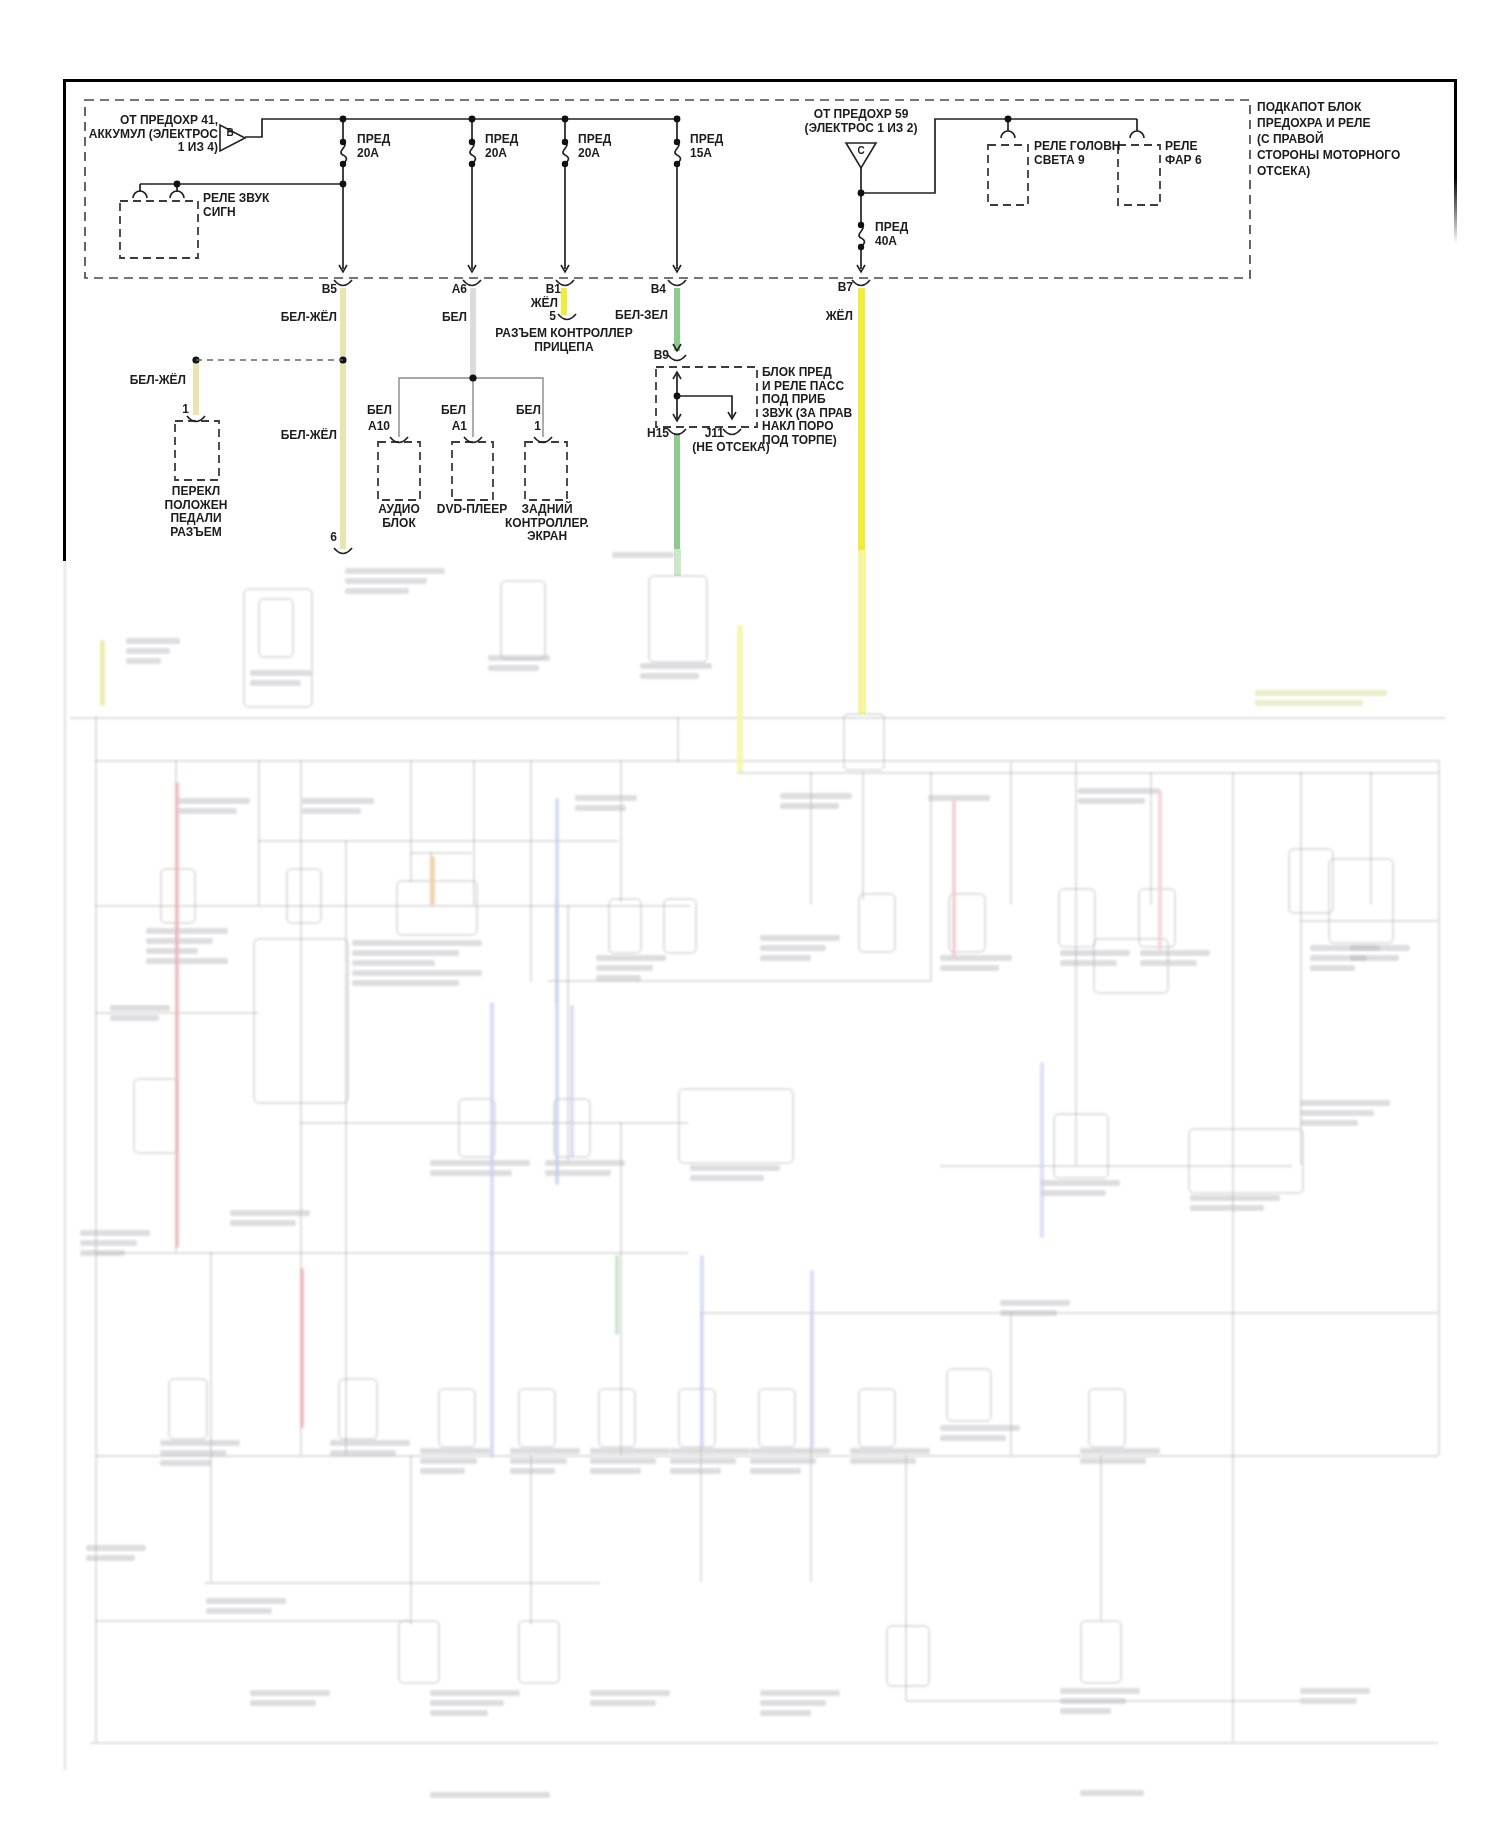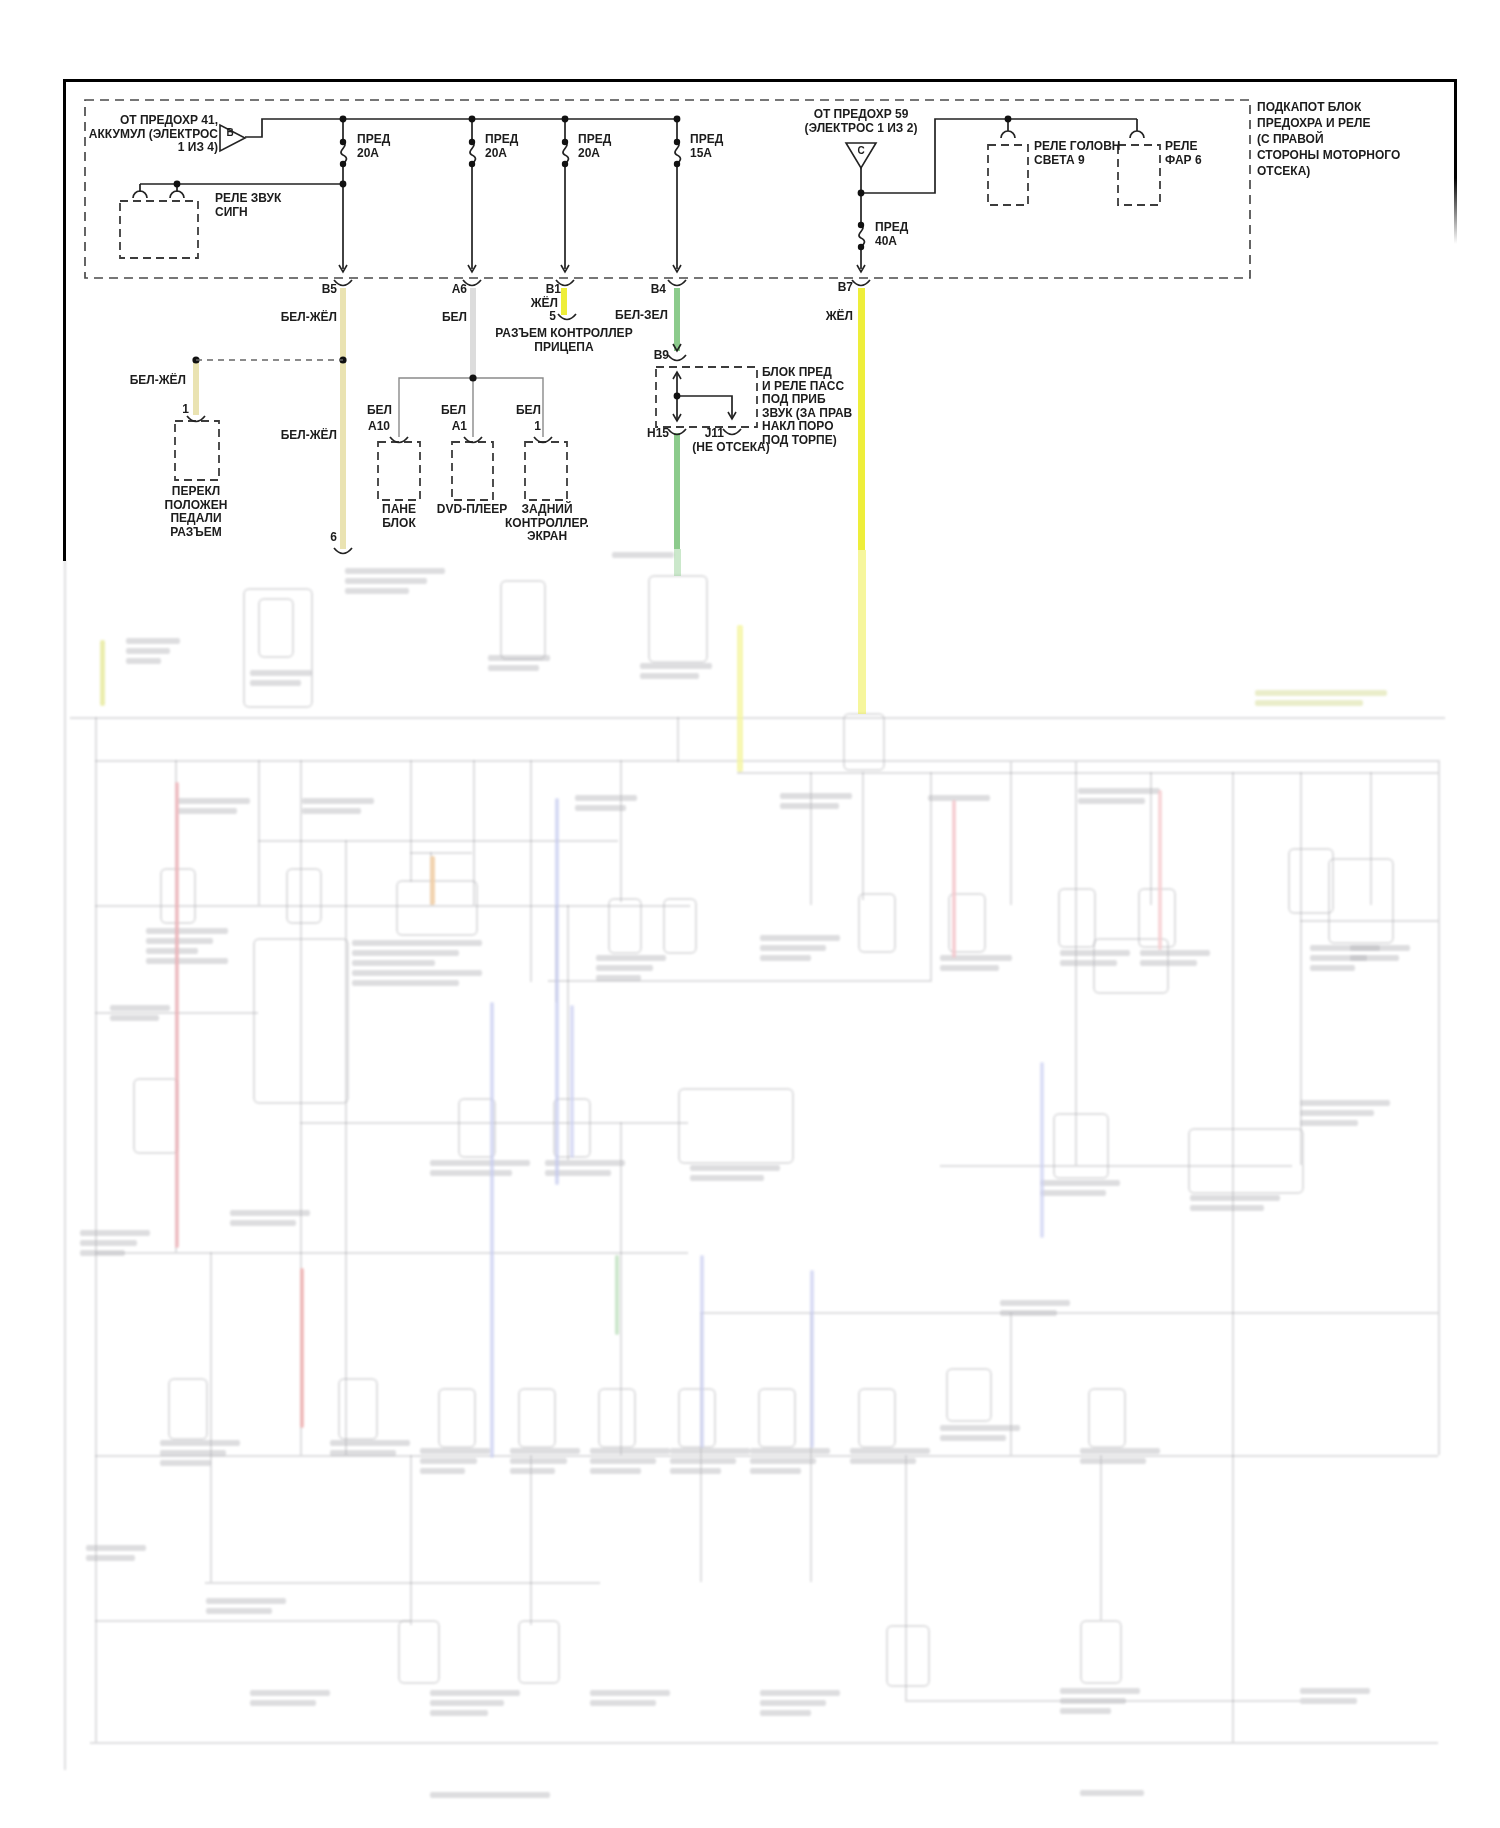--- a/index.html
+++ b/index.html
@@ -496,21 +496,21 @@
 1 ИЗ 4)</div>
       <div class="lbl" style="left: 222px; top: 126px; width: 16px; text-align: center; font-size: 10px;">B</div>
       <div class="lbl" style="left: 357px; top: 133px; width: 60px; text-align: left;">ПРЕД
 20А</div>
       <div class="lbl" style="left: 485px; top: 133px; width: 60px; text-align: left;">ПРЕД
 20А</div>
       <div class="lbl" style="left: 578px; top: 133px; width: 60px; text-align: left;">ПРЕД
 20А</div>
       <div class="lbl" style="left: 690px; top: 133px; width: 60px; text-align: left;">ПРЕД
 15А</div>
-      <div class="lbl" style="left: 203px; top: 192px; width: 90px; text-align: left; margin-left: 12px;">РЕЛЕ ЗВУК
+      <div class="lbl" style="left: 203px; top: 192px; width: 90px; text-align: left;">РЕЛЕ ЗВУК
 СИГН</div>
       <div class="lbl" style="left: 781px; top: 108px; width: 160px; text-align: center;">ОТ ПРЕДОХР 59
 (ЭЛЕКТРОС 1 ИЗ 2)</div>
       <div class="lbl" style="left: 853px; top: 144px; width: 16px; text-align: center; font-size: 10px;">C</div>
       <div class="lbl" style="left: 875px; top: 221px; width: 60px; text-align: left;">ПРЕД
 40А</div>
       <div class="lbl" style="left: 1034px; top: 140px; width: 110px; text-align: left;">РЕЛЕ ГОЛОВН
 СВЕТА 9</div>
       <div class="lbl" style="left: 1165px; top: 140px; width: 70px; text-align: left;">РЕЛЕ
 ФАР 6</div>
@@ -548,21 +548,21 @@
 ПОД ТОРПЕ)</div>
       <div class="lbl" style="left: 629px; top: 427px; width: 40px; text-align: right;">H15</div>
       <div class="lbl" style="left: 684px; top: 427px; width: 40px; text-align: right;">J11</div>
       <div class="lbl" style="left: 671px; top: 441px; width: 120px; text-align: center;">(НЕ ОТСЕКА)</div>
       <div class="lbl" style="left: 352px; top: 404px; width: 40px; text-align: right;">БЕЛ</div>
       <div class="lbl" style="left: 350px; top: 420px; width: 40px; text-align: right;">A10</div>
       <div class="lbl" style="left: 426px; top: 404px; width: 40px; text-align: right;">БЕЛ</div>
       <div class="lbl" style="left: 427px; top: 420px; width: 40px; text-align: right;">A1</div>
       <div class="lbl" style="left: 501px; top: 404px; width: 40px; text-align: right;">БЕЛ</div>
       <div class="lbl" style="left: 501px; top: 420px; width: 40px; text-align: right;">1</div>
-      <div class="lbl" style="left: 359px; top: 503px; width: 80px; text-align: center;">ПАНЕ
+      <div class="lbl" style="left: 359px; top: 503px; width: 80px; text-align: center;">АУДИО
 БЛОК</div>
       <div class="lbl" style="left: 427px; top: 503px; width: 90px; text-align: center;">DVD-ПЛЕЕР</div>
       <div class="lbl" style="left: 497px; top: 503px; width: 100px; text-align: center;">ЗАДНИЙ
 КОНТРОЛЛЕР.
 ЭКРАН</div>
       <div class="lbl" style="left: 297px; top: 531px; width: 40px; text-align: right;">6</div>
     </div>
 </div>
 
 </body></html>

